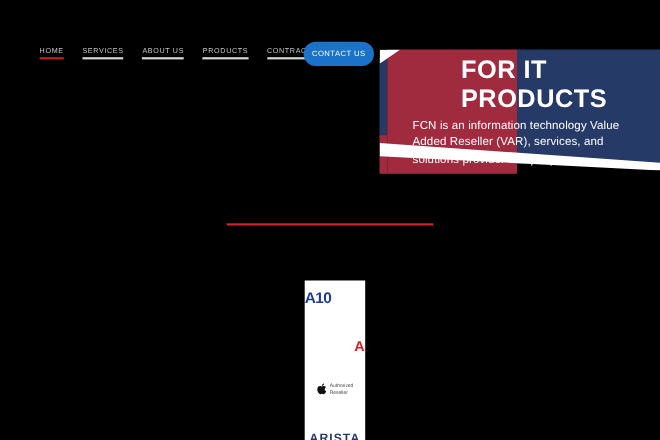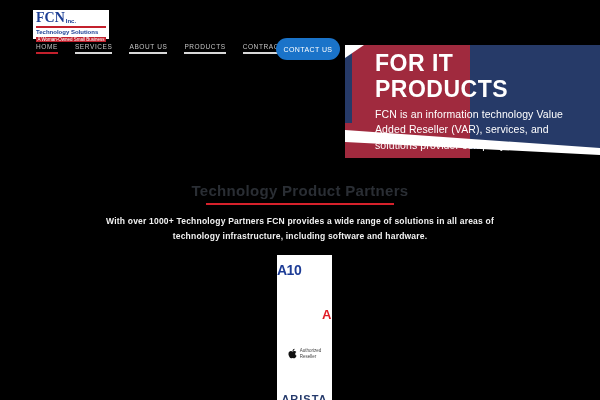--- a/index.html
+++ b/index.html
@@ -45,21 +45,21 @@
     font-size:7px; letter-spacing:0.4px; cursor:pointer;
   }
 
   
   .hero { position:absolute; left:345px; top:45px; width:255px; height:115px; }
   .hero-maroon { position:absolute; left:7px; top:0; width:118px; height:113px; background:var(--hero-maroon); }
   .hero-navy { position:absolute; left:125px; top:0; width:130px; height:104px; background:var(--hero-navy); }
   .hero-left-navy { position:absolute; left:0; top:8px; width:7px; height:72px; background:var(--hero-navy); }
   .hero-left-maroon { position:absolute; left:0; top:78px; width:7px; height:35px; background:var(--hero-maroon); }
   .hero-content { position:absolute; left:30px; top:6px; width:215px; z-index:2; }
-  .hero-title { color:#fff; font-size:23px; font-weight:bold; letter-spacing:0.5px; line-height:1.12; }
+  .hero-title { color:#fff; font-size:23px; font-weight:bold; letter-spacing:0.5px; line-height:1.12;margin-left:44px; }
   .hero-desc { margin-top:4px; color:#fff; font-size:10.5px; line-height:1.5; letter-spacing:0.1px; }
   .hero-corner {
     position:absolute; left:0; top:0; width:19px; height:13px; background:#fff; z-index:3;
     clip-path:polygon(0 0, 19px 0, 0 13px);
   }
   .hero-wedge {
     position:absolute; left:0; top:0; width:255px; height:115px; background:#fff; z-index:3;
     clip-path:polygon(0 85px, 255px 103px, 255px 110px, 0 97px);
   }
 
@@ -94,29 +94,20 @@
   .logo-arista {
     position:absolute; top:139px; left:0; width:55px; text-align:center;
     color:var(--arista-navy); font-size:11px; font-weight:bold; letter-spacing:1px; line-height:1;
   }
 </style>
 </head>
 <body>
 
 <div class="stage">
 
-  <div class="logo-box">
-    <div class="logo-row">
-      <span class="logo-fcn">FCN</span>
-      <span class="logo-inc">Inc.</span>
-    </div>
-    <div class="logo-rule"></div>
-    <div class="logo-tagline">Technology Solutions</div>
-    <div class="logo-banner">A Woman-Owned Small Business</div>
-  </div>
 
   <nav class="nav">
     <span class="nav-item active">HOME</span>
     <span class="nav-item">SERVICES</span>
     <span class="nav-item">ABOUT US</span>
     <span class="nav-item">PRODUCTS</span>
     <span class="nav-item">CONTRACTS</span>
   </nav>
   <button class="contact-btn">CONTACT US</button>
 
@@ -129,23 +120,21 @@
       <div class="hero-title">
         <div>FOR IT</div>
         <div>PRODUCTS</div>
       </div>
       <p class="hero-desc">FCN is an information technology Value Added Reseller (VAR), services, and solutions provider company.</p>
     </div>
     <div class="hero-corner"></div>
     <div class="hero-wedge"></div>
   </section>
 
-  <h2 class="partners-heading">Technology Product Partners</h2>
   <div class="heading-rule"></div>
-  <p class="partners-desc">With over 1000+ Technology Partners FCN provides a wide range of solutions in all areas of technology infrastructure, including software and hardware.</p>
 
   <div class="partner-card">
     <div class="logo-a10">A10</div>
     <div class="logo-apc">APC</div>
     <div class="logo-apple">
       <svg width="9" height="11" viewBox="0 0 384 512" aria-hidden="true">
         <path fill="#111111" d="M318.7 268.7c-.2-36.7 16.4-64.4 50-84.8-18.8-26.9-47.2-41.7-84.7-44.6-35.5-2.8-74.3 20.7-88.5 20.7-15 0-49.4-19.7-76.4-19.7C63.3 141.2 4 184.8 4 273.5q0 39.3 14.4 81.2c12.8 36.7 59 126.7 107.2 125.2 25.2-.6 43-17.9 75.8-17.9 31.8 0 48.3 17.9 76.4 17.9 48.6-.7 90.4-82.5 102.6-119.3-65.2-30.7-61.7-90-61.7-91.9zm-56.6-164.2c27.3-32.4 24.8-61.9 24-72.5-24.1 1.4-52 16.4-67.9 34.9-17.5 19.8-27.8 44.3-25.6 71.9 26.1 2 49.9-11.4 69.5-34.3z"></path>
       </svg>
       <div class="apple-text">
         <div>Authorized</div>

